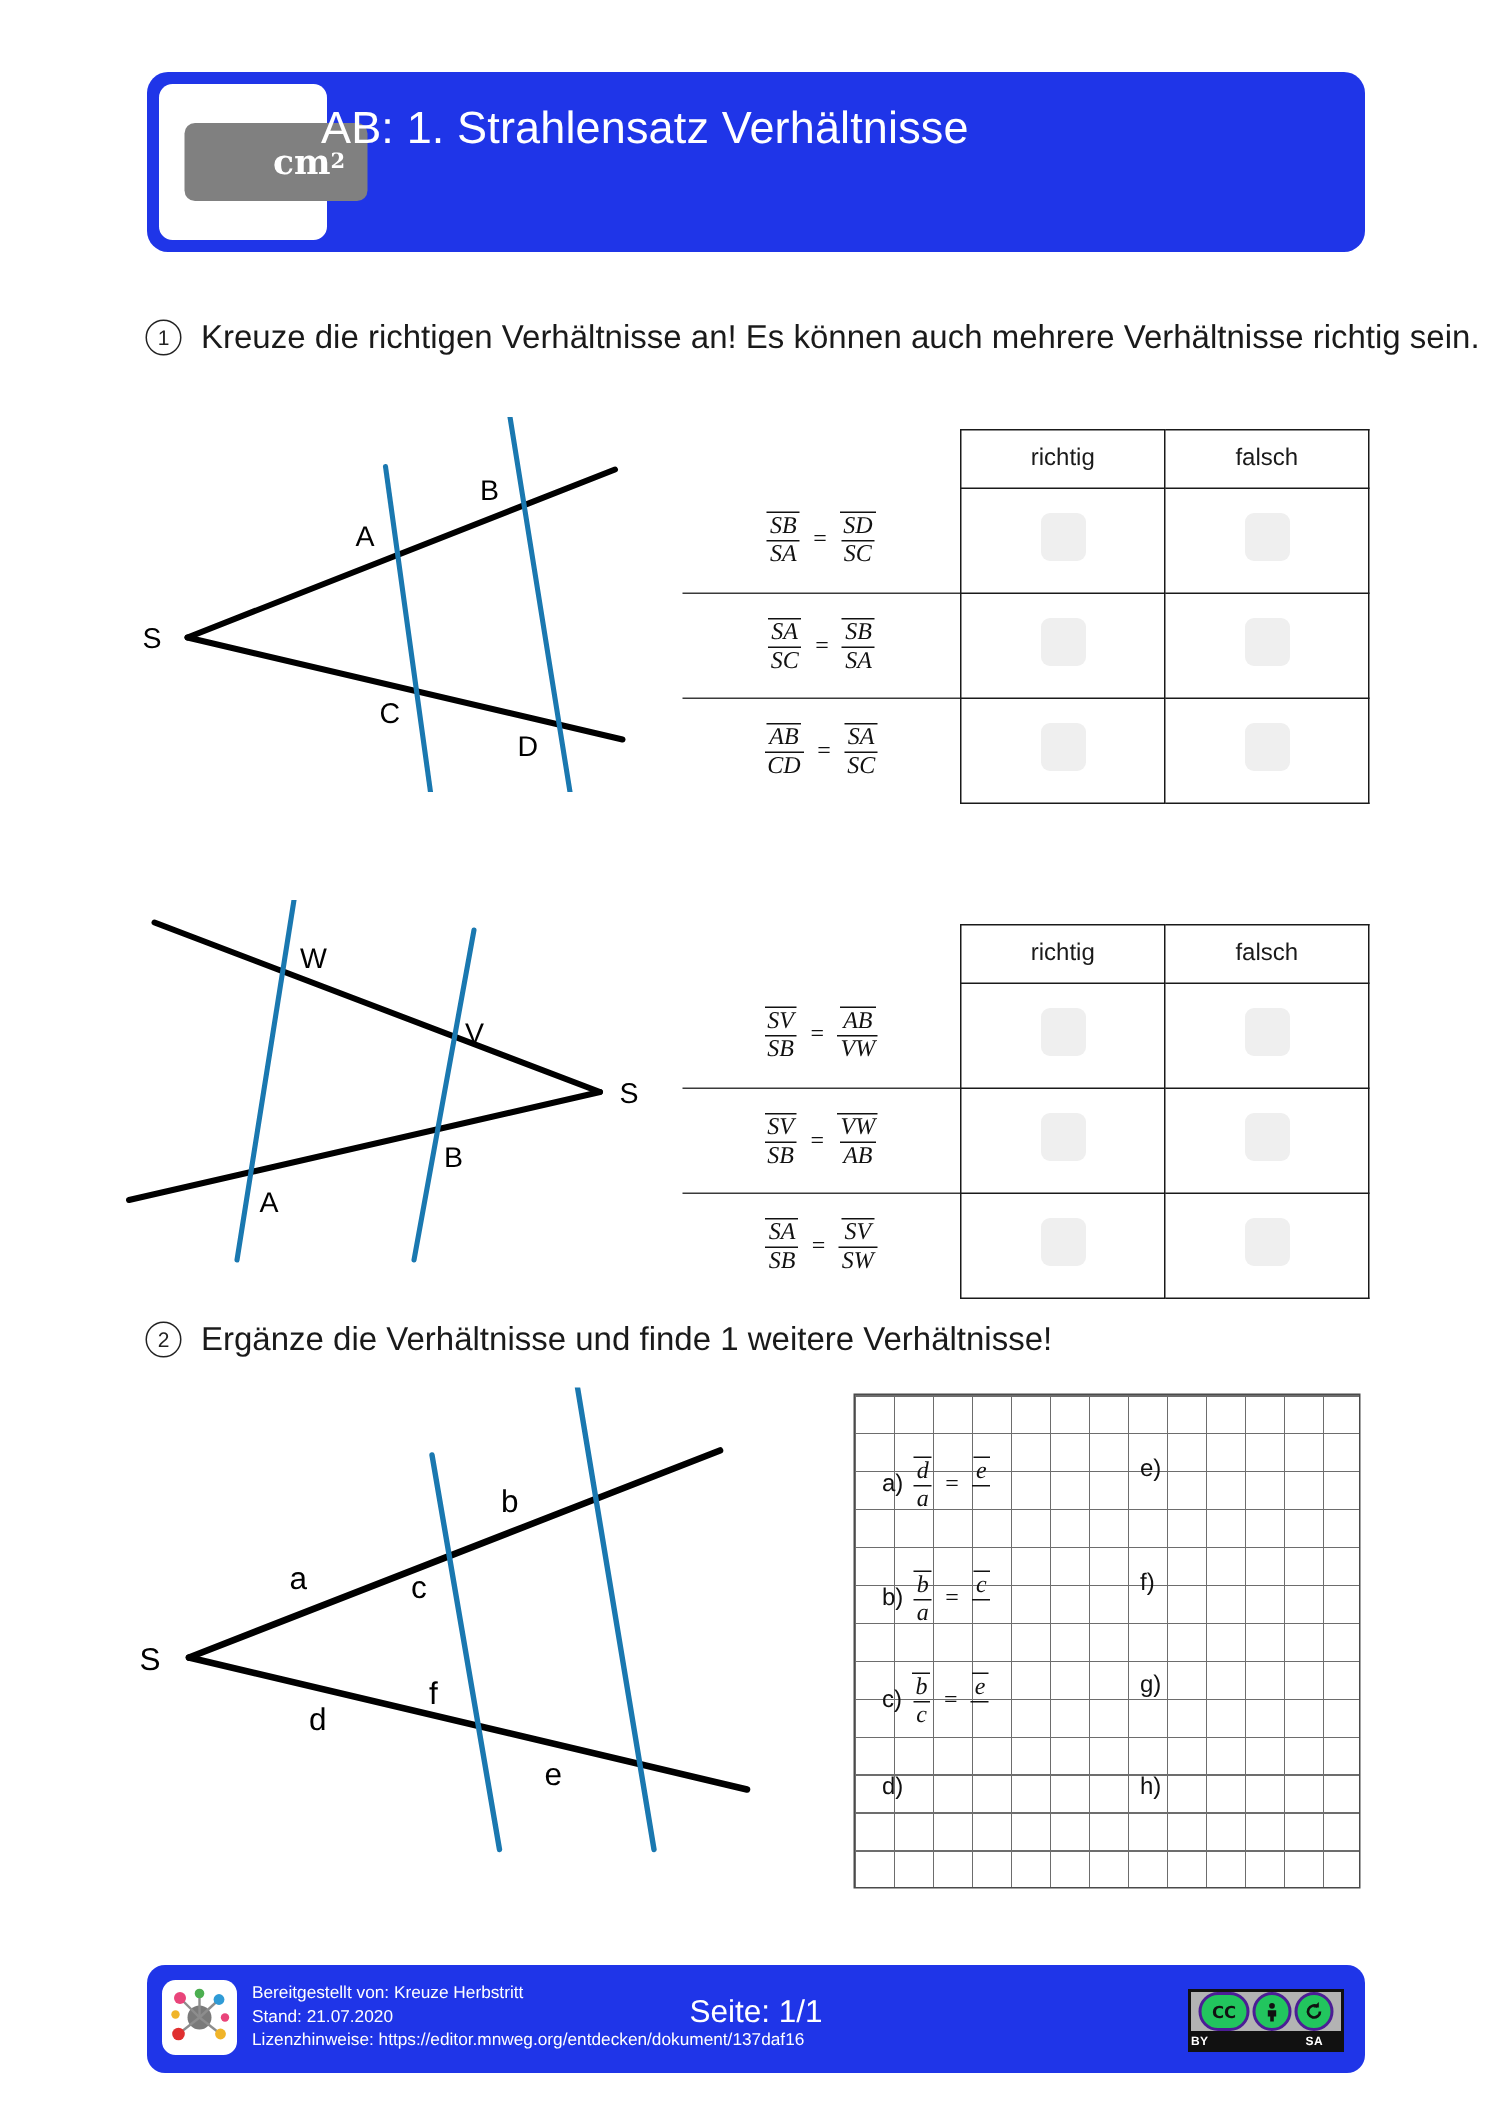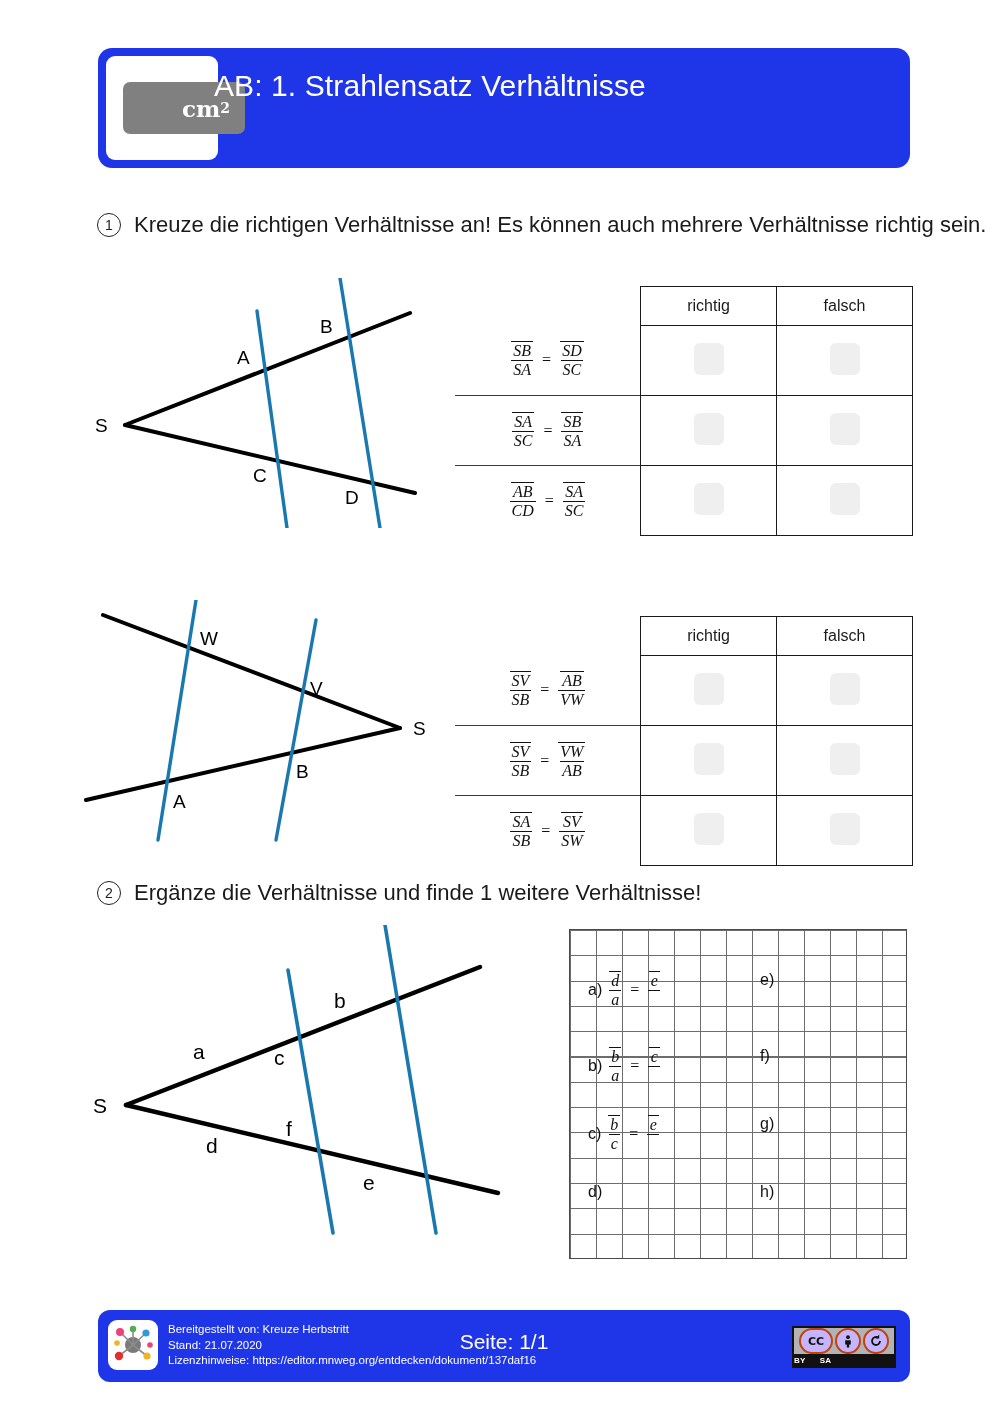--- a/index.html
+++ b/index.html
@@ -241,32 +241,32 @@
   }
   .cc-row-top {
     height: 26px;
     display: flex; align-items: center; justify-content: space-around;
     padding: 0 4px;
   }
   .cc-row-bot {
     height: 12px;
     background: #111;
     color: #fff;
-    display: flex; align-items: center; justify-content: flex-start;
+    display: flex; align-items: center; justify-content: space-between;
     gap: 14px;
     padding-right: 12px;
     font-size: 8px;
     font-weight: bold;
     letter-spacing: 0.3px;
   }
   .cc-circle {
     width: 22px; height: 22px;
     border-radius: 50%;
-    border: 2px solid #c2410c;
-    background: #c4b5fd;
+    border: 2px solid #4c1d95;
+    background: #22c55e;
     display: flex; align-items: center; justify-content: center;
     font-size: 11px; font-weight: bold; color: #111;
     font-family: "DejaVu Sans", sans-serif;
   }
   .cc-circle.wide { width: 30px; border-radius: 14px; font-size: 11px; }
 </style>
 </head>
 <body>
 
 <div class="header-band">

